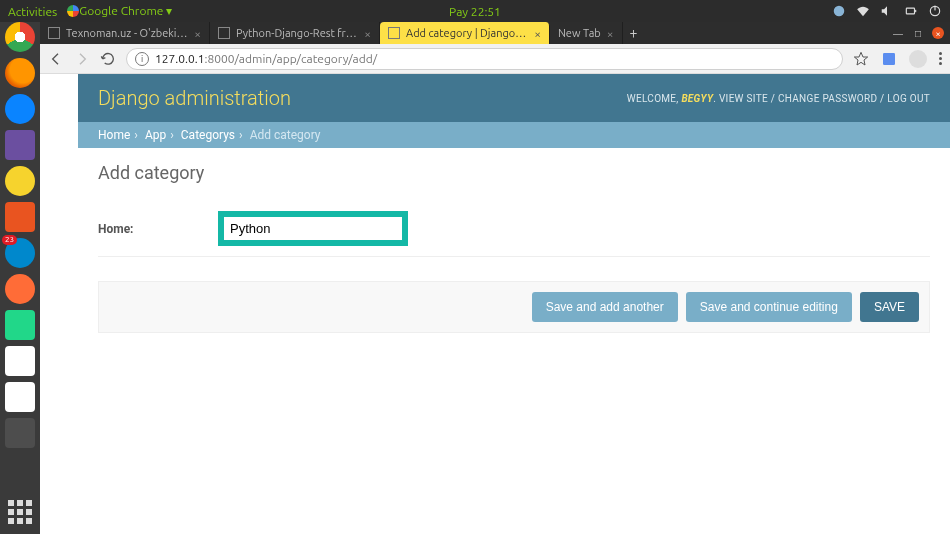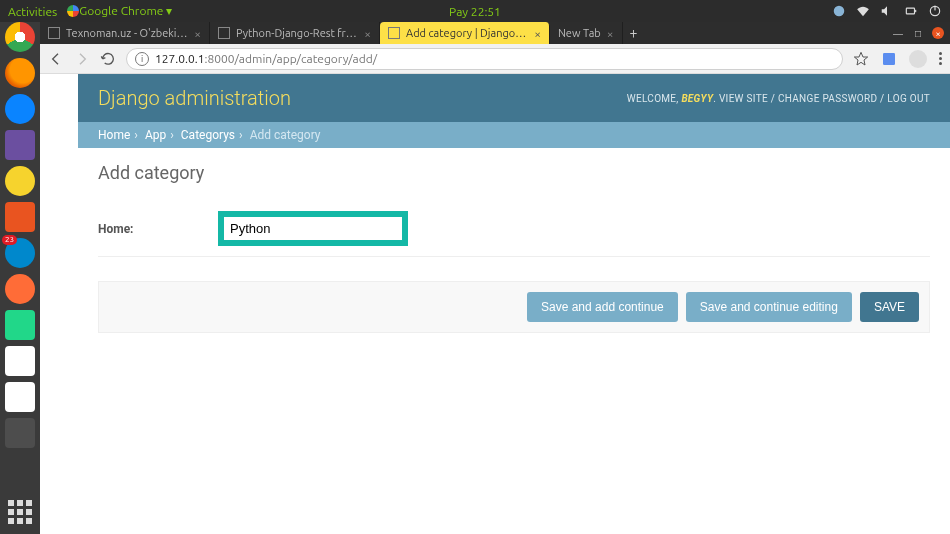--- a/index.html
+++ b/index.html
@@ -221,20 +221,20 @@
       <a href="#" style="color:#fff;text-decoration:none;">Categorys</a><span class="sep">›</span>
       <span class="cur">Add category</span>
     </div>
     <div class="dj-content">
       <h1 class="dj-h1">Add category</h1>
       <div class="form-row">
         <label>Home:</label>
         <input type="text" value="Python" style="">
       </div>
       <div class="submit-row">
-        <button>Save and add continue</button>
+        <button>Save and add another</button>
         <button>Save and continue editing</button>
         <button class="save">SAVE</button>
       </div>
     </div>
   </div>
 
 </div>
 
 </body></html>

